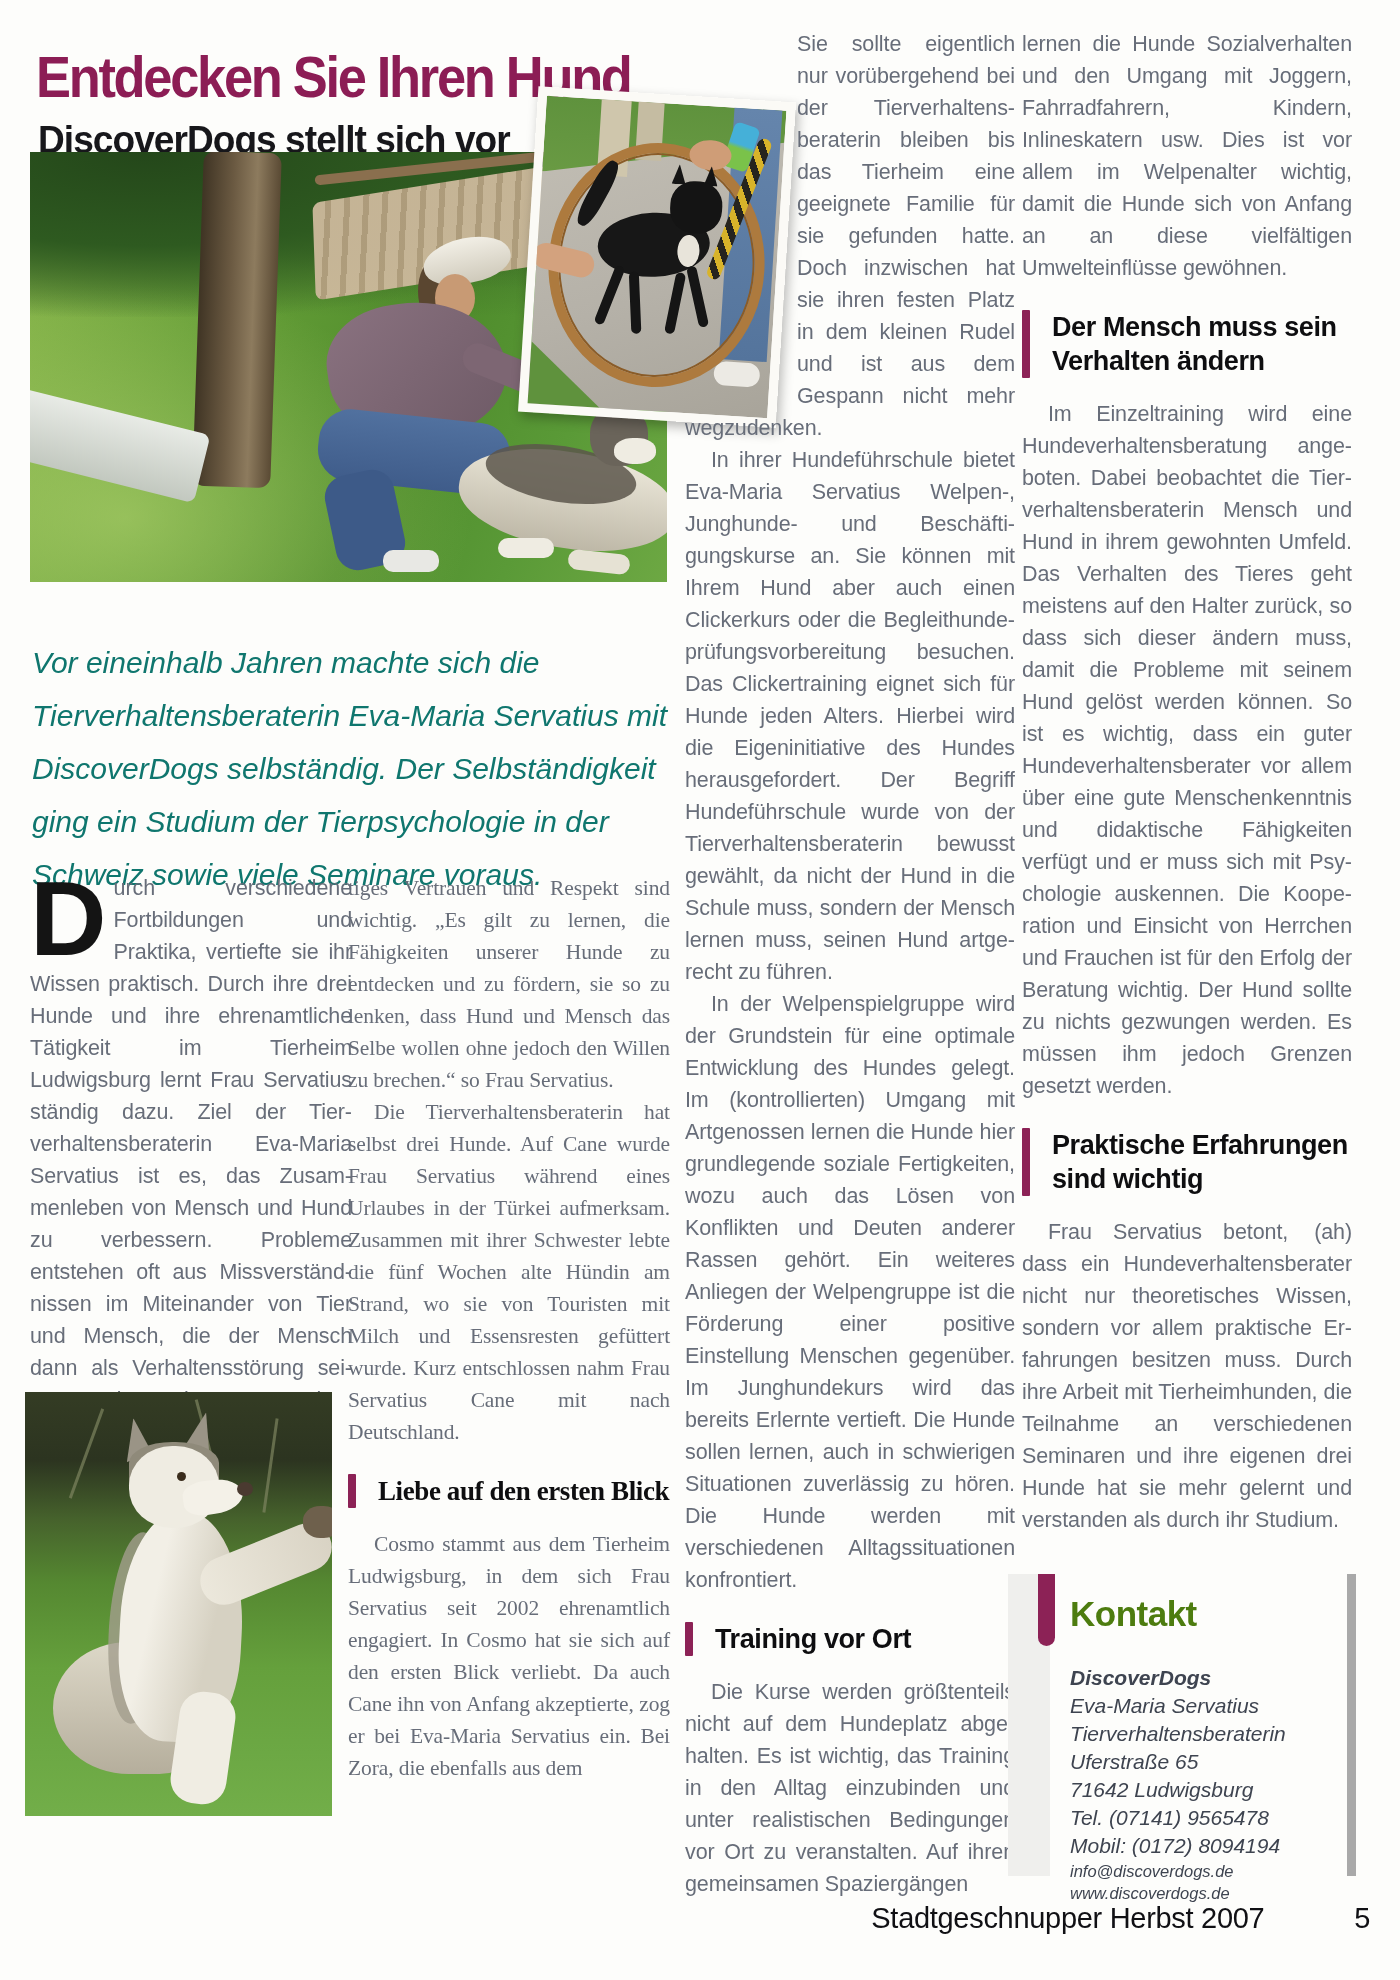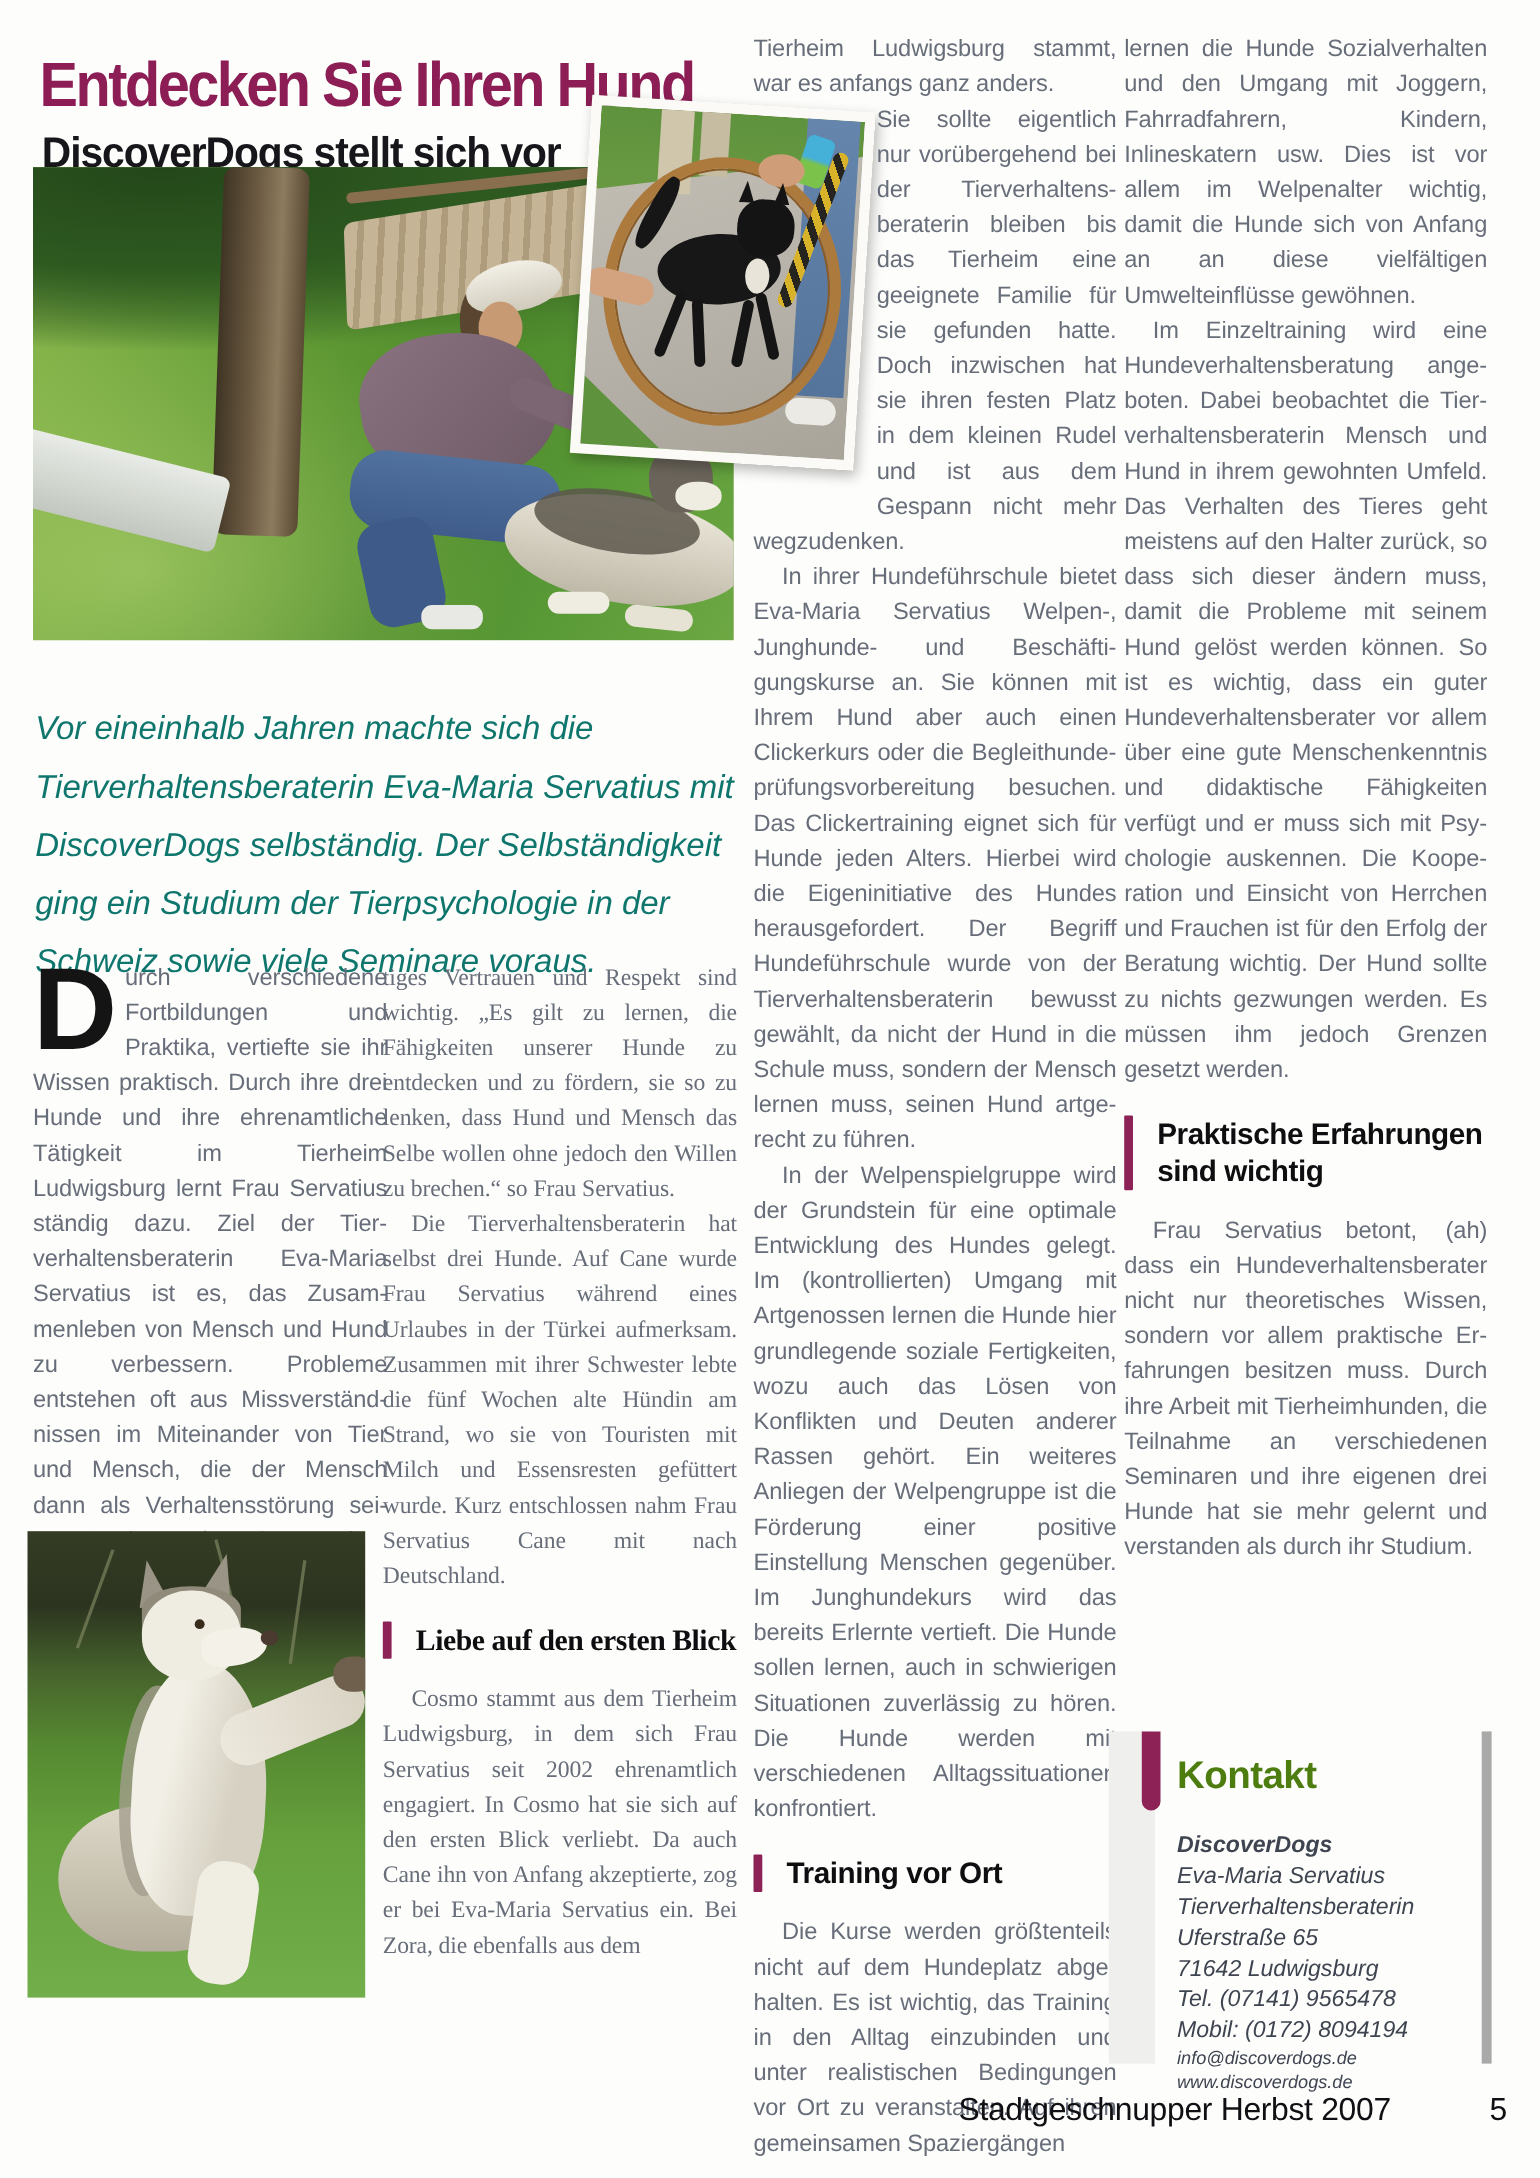--- a/index.html
+++ b/index.html
@@ -254,33 +254,36 @@
   <p>tiges Vertrauen und Respekt sind wichtig. „Es gilt zu lernen, die Fähigkeiten unserer Hunde zu entdecken und zu fördern, sie so zu lenken, dass Hund und Mensch das Selbe wollen ohne jedoch den Willen zu bre­chen.“ so Frau Servatius.</p>
   <p class="indent">Die Tier­verhaltens­beraterin hat selbst drei Hunde. Auf Cane wurde Frau Servatius während eines Urlaubes in der Türkei aufmerksam. Zusammen mit ihrer Schwester lebte die fünf Wochen alte Hündin am Strand, wo sie von Touristen mit Milch und Essensresten gefüt­tert wurde. Kurz entschlossen nahm Frau Servatius Cane mit nach Deutschland.</p>
   <div class="hblock">
     <div class="hbar"></div>
     <h3>Liebe auf den ersten Blick</h3>
   </div>
   <p class="indent">Cosmo stammt aus dem Tier­heim Ludwigsburg, in dem sich Frau Servatius seit 2002 ehren­amtlich engagiert. In Cosmo hat sie sich auf den ersten Blick verliebt. Da auch Cane ihn von Anfang akzeptierte, zog er bei Eva-Maria Servatius ein. Bei Zora, die ebenfalls aus dem</p>
 </div>
 
 <div class="bodycol col3">
-  <p>Tierheim Ludwigsburg stammt, war es anfangs ganz anders.</p>
   <p><span class="wrapSpacer"></span><span>Sie sollte eigentlich nur vorübergehend bei der Tier­verhal­tens­beraterin bleiben bis das Tierheim eine geeignete Familie für sie gefunden hatte. Doch inzwischen hat sie ihren festen Platz in dem kleinen Rudel und ist aus dem Gespann nicht mehr wegzudenken.</span></p>
   <p class="indent">In ihrer Hundeführschule bietet Eva-Maria Servatius Wel­pen-, Junghunde- und Beschäfti­gungskurse an. Sie können mit Ihrem Hund aber auch einen Clickerkurs oder die Begleithun­de­prüfungs­vorbereitung besu­chen. Das Clickertraining eignet sich für Hunde jeden Alters. Hierbei wird die Eigeninitiative des Hundes herausgefordert. Der Begriff Hundeführschule wurde von der Tier­verhaltens­beraterin bewusst gewählt, da nicht der Hund in die Schule muss, sondern der Mensch ler­nen muss, seinen Hund artge­recht zu führen.</p>
   <p class="indent">In der Welpenspielgruppe wird der Grundstein für eine op­timale Entwicklung des Hundes gelegt. Im (kontrollierten) Um­gang mit Artgenossen lernen die Hunde hier grundlegende soziale Fertigkeiten, wozu auch das Lösen von Konflikten und Deuten anderer Rassen gehört. Ein weiteres Anliegen der Wel­pengruppe ist die Förderung einer positive Einstellung Men­schen gegenüber. Im Junghun­dekurs wird das bereits Erlernte vertieft. Die Hunde sollen lernen, auch in schwierigen Situationen zuverlässig zu hören. Die Hun­de werden mit verschiedenen Alltags­situationen konfrontiert.</p>
   <div class="hblock">
     <div class="hbar"></div>
     <h3>Training vor Ort</h3>
   </div>
   <p class="indent">Die Kurse werden größtenteils nicht auf dem Hundeplatz abge­halten. Es ist wichtig, das Training in den Alltag einzubinden und unter realistischen Bedingungen vor Ort zu veranstalten. Auf ihren gemeinsamen Spaziergängen</p>
 </div>
 
 <div class="bodycol col4">
   <p>lernen die Hunde Sozialverhal­ten und den Umgang mit Jog­gern, Fahrradfahrern, Kindern, Inlineskatern usw. Dies ist vor allem im Welpenalter wichtig, damit die Hunde sich von An­fang an an diese vielfältigen Umwelteinflüsse gewöhnen.</p>
+  <div class="hblock">
+    <div class="hbar"></div>
+    <h3>Der Mensch muss sein Verhalten ändern</h3>
+  </div>
   <p class="indent">Im Einzeltraining wird eine Hunde­verhaltens­beratung ange­boten. Dabei beobachtet die Tier­verhaltens­beraterin Mensch und Hund in ihrem gewohnten Umfeld. Das Verhalten des Tieres geht meistens auf den Halter zurück, so dass sich die­ser ändern muss, damit die Probleme mit seinem Hund gelöst werden können. So ist es wichtig, dass ein guter Hunde­verhaltens­berater vor allem über eine gute Menschenkennt­nis und didaktische Fähigkeiten verfügt und er muss sich mit Psy­chologie auskennen. Die Koope­ration und Einsicht von Herr­chen und Frauchen ist für den Er­folg der Beratung wichtig. Der Hund sollte zu nichts gezwun­gen werden. Es müssen ihm je­doch Grenzen gesetzt werden.</p>
   <div class="hblock">
     <div class="hbar"></div>
     <h3>Praktische Erfah­rungen sind wichtig</h3>
   </div>
   <p class="indent"><span class="author">(ah)</span><span>Frau Servatius betont, dass ein Hunde­verhaltens­berater nicht nur theoretisches Wissen, sondern vor allem praktische Er­fahrungen besitzen muss. Durch ihre Arbeit mit Tierheimhunden, die Teilnahme an verschiede­nen Seminaren und ihre eige­nen drei Hunde hat sie mehr gelernt und verstanden als durch ihr Studium.</span></p>
 </div>
 
 <div class="kontakt">
   <div class="k-strip"></div>

